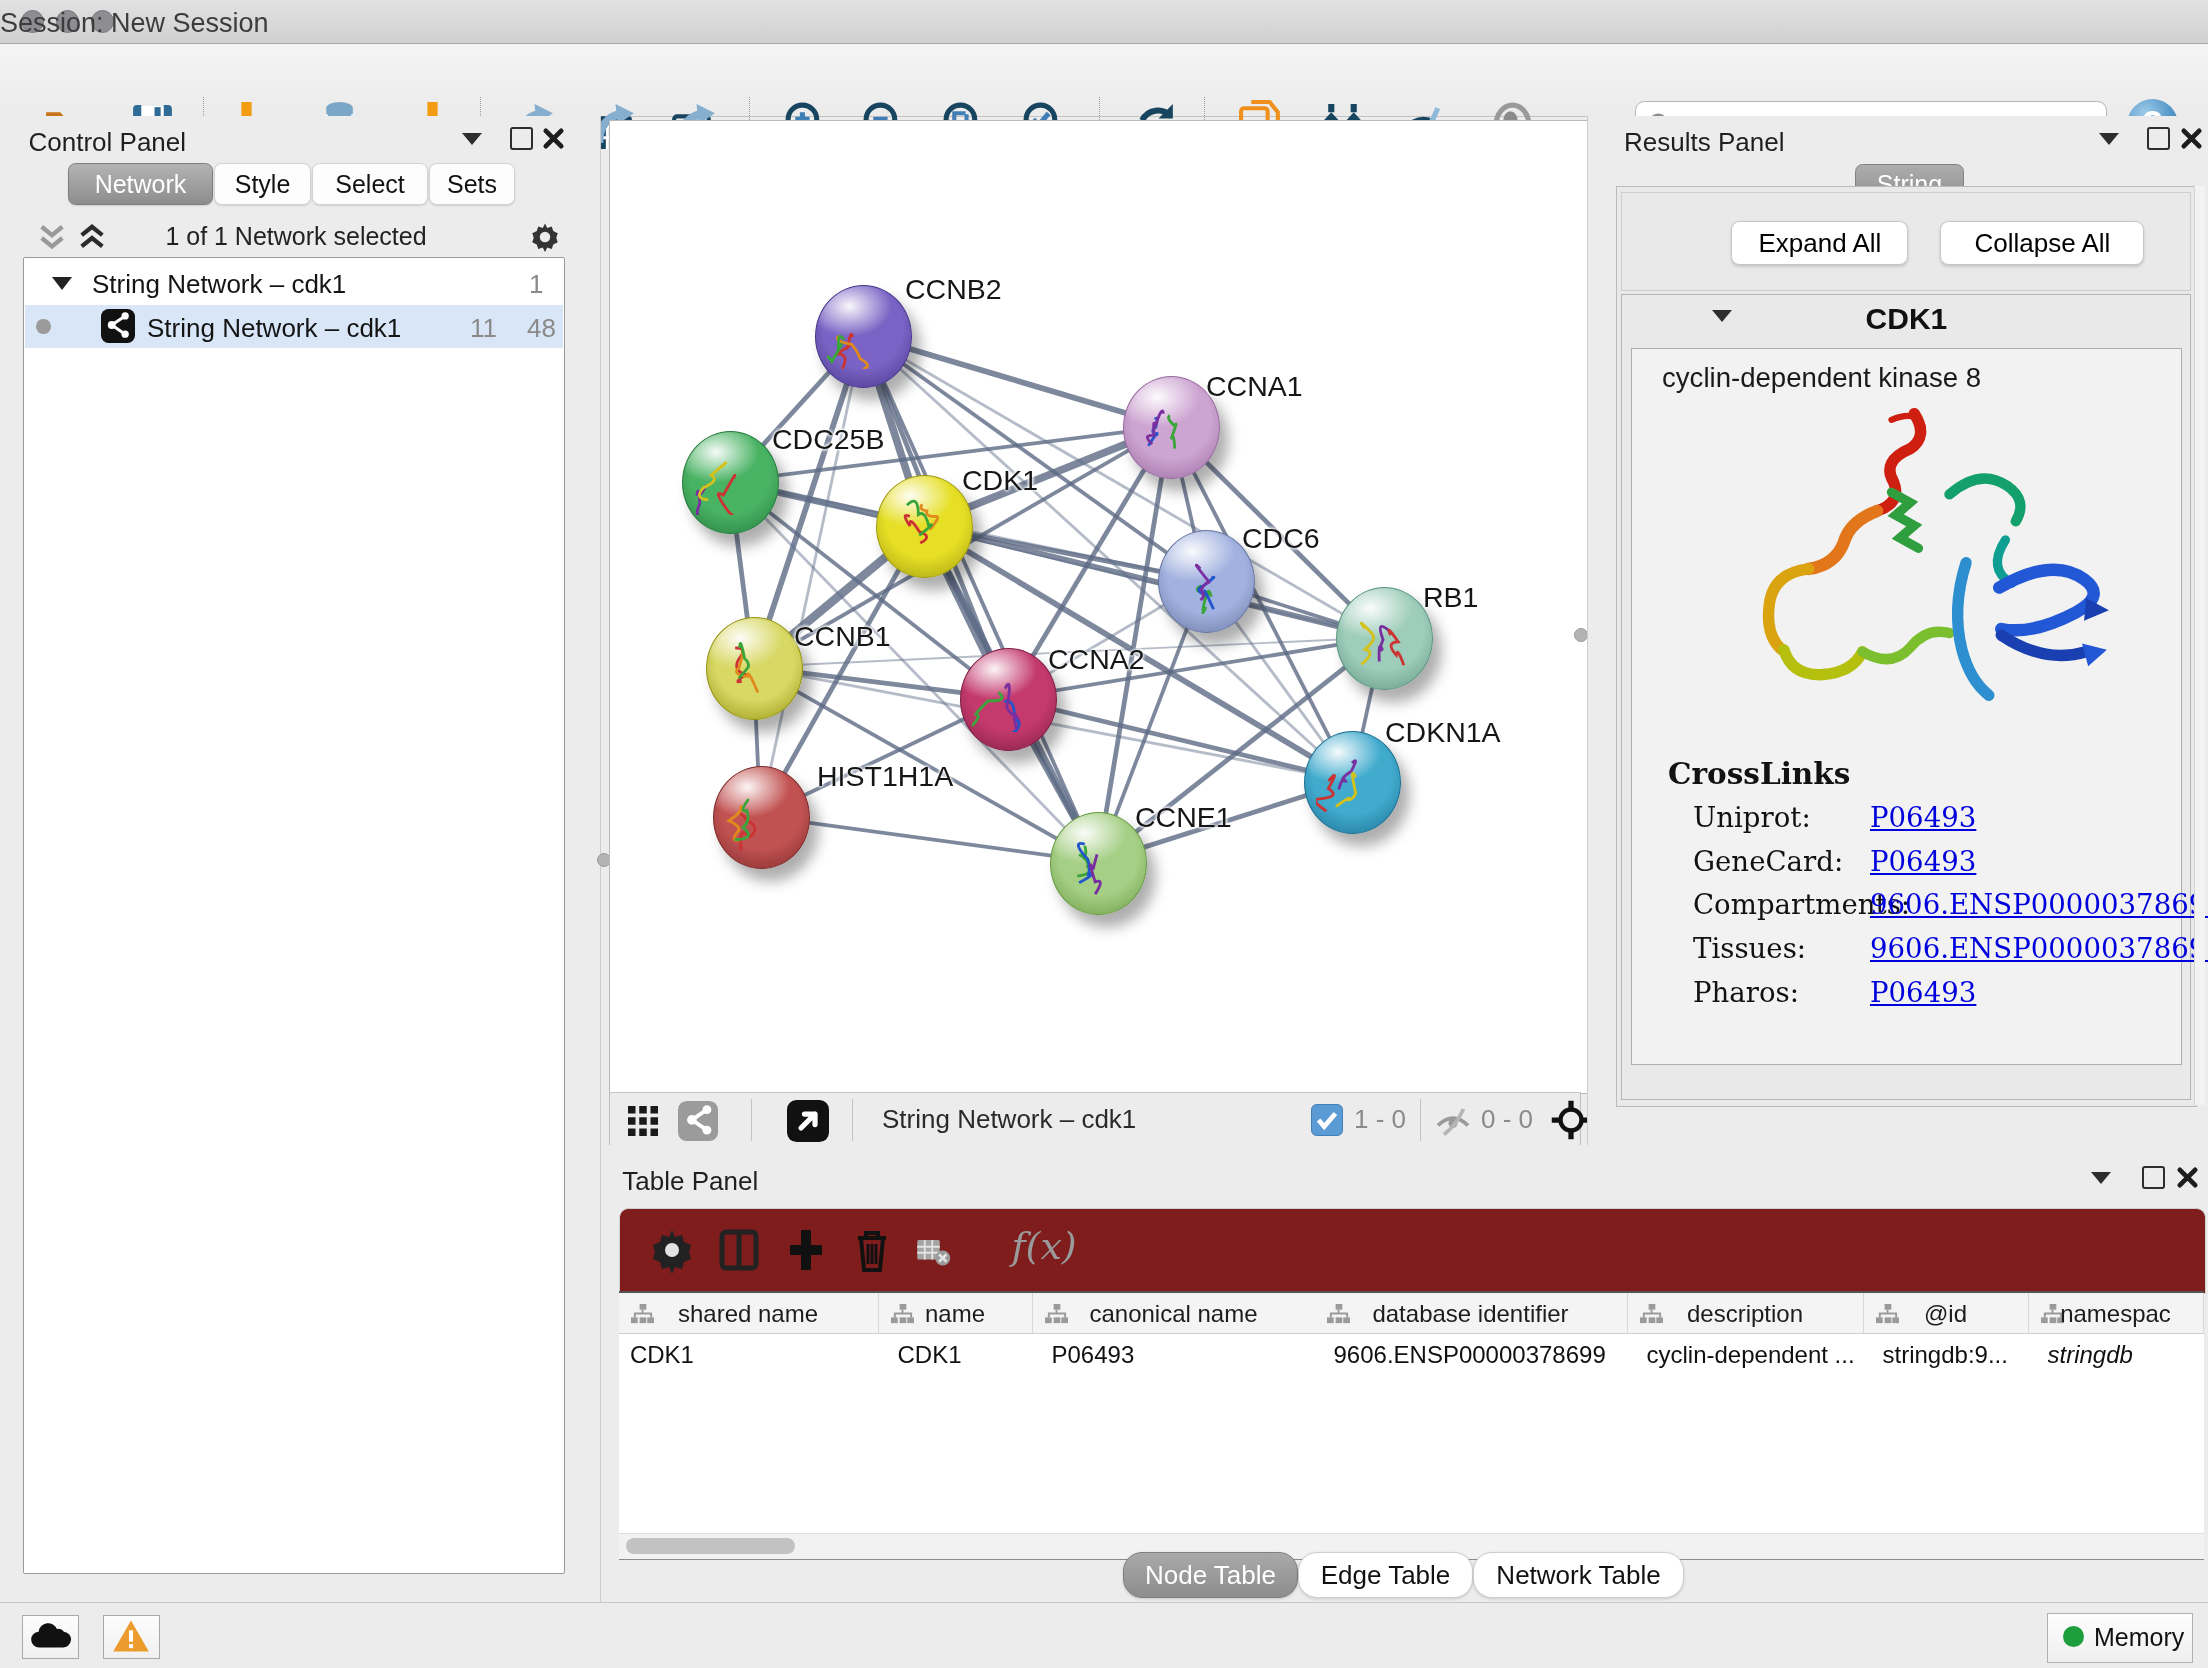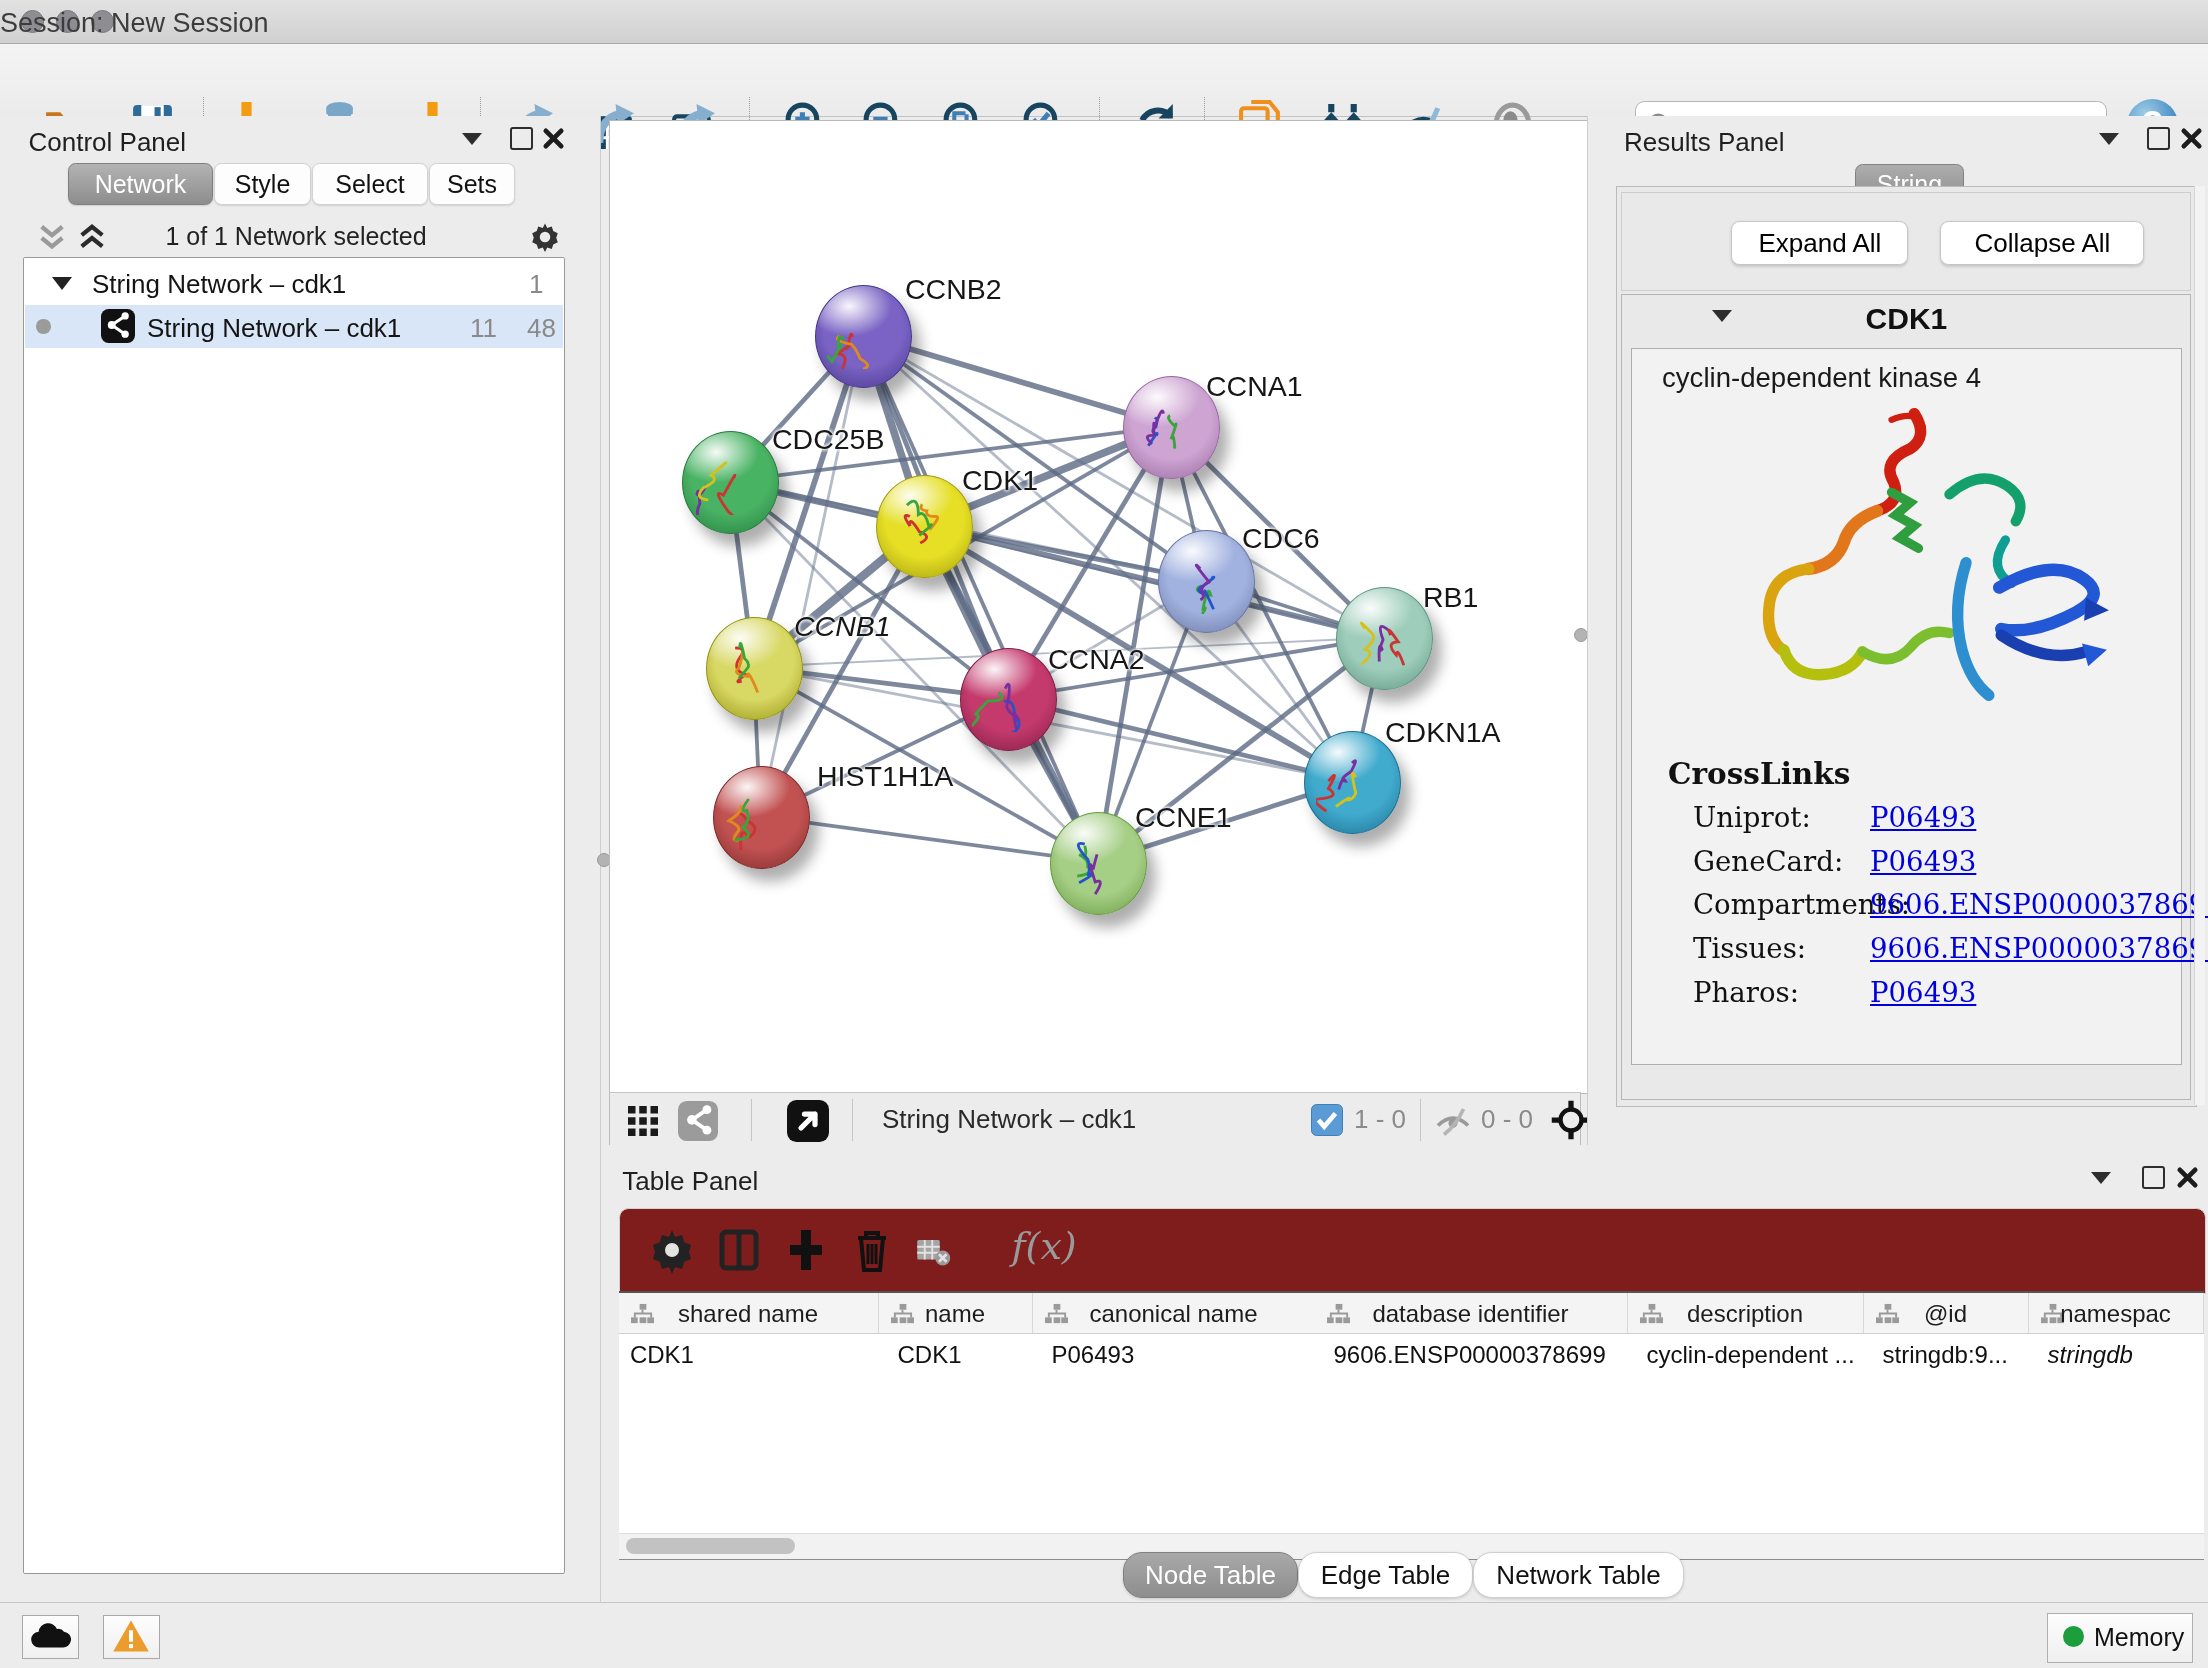--- a/index.html
+++ b/index.html
@@ -396,21 +396,21 @@
           </svg>
         </div>
         <div class="nlabel" style="left: 813px; top: 460px;">RB1</div>
         <div class="node" style="left: 96px; top: 496px; background: radial-gradient(62% 42% at 35% 20%, rgba(255, 255, 255, 0.95), rgba(255, 255, 255, 0) 72%), radial-gradient(circle at 50% 42%, rgb(216, 216, 101) 0%, rgb(216, 216, 101) 52%, rgb(147, 147, 15) 100%); border: 1px solid rgb(147, 147, 15);">
           <svg width="72" height="68" viewBox="0 0 76 72">
             <path d="M18 16 q13 -1 5 10 q-9 13 6 18 q-14 10 -4 7" fill="none" stroke="#cc3333" stroke-width="3"></path>
             <path d="M26 19 q-0 6 -4 18 q-8 6 9 9 q-0 -10 11 17" fill="none" stroke="#e08a1e" stroke-width="3"></path>
             <path d="M23 16 q0 -14 5 11 q5 4 4 9 q-3 4 -10 12" fill="none" stroke="#3aa53a" stroke-width="3"></path>
           </svg>
         </div>
-        <div class="nlabel" style="left: 184px; top: 489px; font-style: italic;">CCNB1</div>
+        <div class="nlabel" style="left: 184px; top: 499px;">CCNB1</div>
         <div class="node" style="left: 350px; top: 527px; background: radial-gradient(62% 42% at 35% 20%, rgba(255, 255, 255, 0.95), rgba(255, 255, 255, 0) 72%), radial-gradient(circle at 50% 42%, rgb(196, 58, 109) 0%, rgb(196, 58, 109) 52%, rgb(126, 28, 66) 100%); border: 1px solid rgb(126, 28, 66);">
           <svg width="72" height="68" viewBox="0 0 76 72">
             <path d="M28 30 q11 10 -11 9 q-11 11 -13 14 q7 2 -6 14" fill="none" stroke="#3aa53a" stroke-width="3"></path>
             <path d="M34 40 q11 -4 11 17 q9 6 1 14 q-13 7 -1 6" fill="none" stroke="#2255cc" stroke-width="3"></path>
             <path d="M35 26 q7 -14 3 15 q-5 7 10 16 q-7 -13 -1 12" fill="none" stroke="#7a2fa0" stroke-width="3"></path>
           </svg>
         </div>
         <div class="nlabel" style="left: 438px; top: 522px;">CCNA2</div>
         <div class="node" style="left: 694px; top: 610px; background: radial-gradient(62% 42% at 35% 20%, rgba(255, 255, 255, 0.95), rgba(255, 255, 255, 0) 72%), radial-gradient(circle at 50% 42%, rgb(65, 171, 206) 0%, rgb(65, 171, 206) 52%, rgb(27, 110, 145) 100%); border: 1px solid rgb(27, 110, 145);">
           <svg width="72" height="68" viewBox="0 0 76 72">
@@ -506,21 +506,21 @@
       <div class="abs" id="rp-expandbox">
         <div class="rp-btn" style="left:109px;width:175px">Expand All</div>
         <div class="rp-btn" style="left:318px;width:202px">Collapse All</div>
       </div>
       <div class="abs" id="rp-section">
         <div class="abs" id="rp-sechdr">
           <div class="abs pcaret" style="left:90px;top:15px"></div>
           <div class="abs" id="rp-gene">CDK1</div>
         </div>
         <div class="abs" id="rp-card">
-          <div class="abs" id="rp-desc">cyclin-dependent kinase 4</div>
+          <div class="abs" id="rp-desc">cyclin-dependent kinase 8</div>
           <svg class="abs" style="left:55px;top:46px" width="438" height="352" viewBox="0 0 420 340">
             <g fill="none" stroke-linecap="round">
               <path d="M218 18 q14 22 -4 34 q-28 12 -16 32 q8 20 -16 28" stroke="#cf1f10" stroke-width="11"></path>
               <path d="M196 24 q24 -10 30 6" stroke="#cf1f10" stroke-width="6"></path>
               <path d="M182 112 q-26 10 -32 30 q-8 22 -34 26" stroke="#e2761b" stroke-width="12"></path>
               <path d="M116 168 q-34 4 -38 34 q-4 30 12 44" stroke="#d9a410" stroke-width="11"></path>
               <path d="M92 246 q8 26 38 24 q28 -2 38 -22" stroke="#b5bf0e" stroke-width="11"></path>
               <path d="M168 248 q28 16 46 -4 q16 -20 38 -14" stroke="#7bbf2e" stroke-width="10"></path>
               <path d="M196 94 l18 10 -14 12 18 10 -14 12 18 10" stroke="#2f9e3f" stroke-width="9"></path>
               <path d="M252 96 q30 -26 56 -8 q20 14 8 34" stroke="#14a06c" stroke-width="10"></path>

